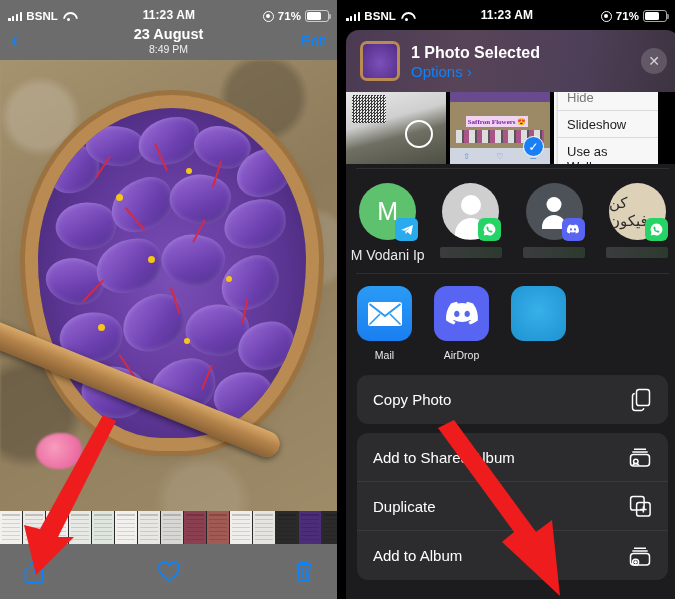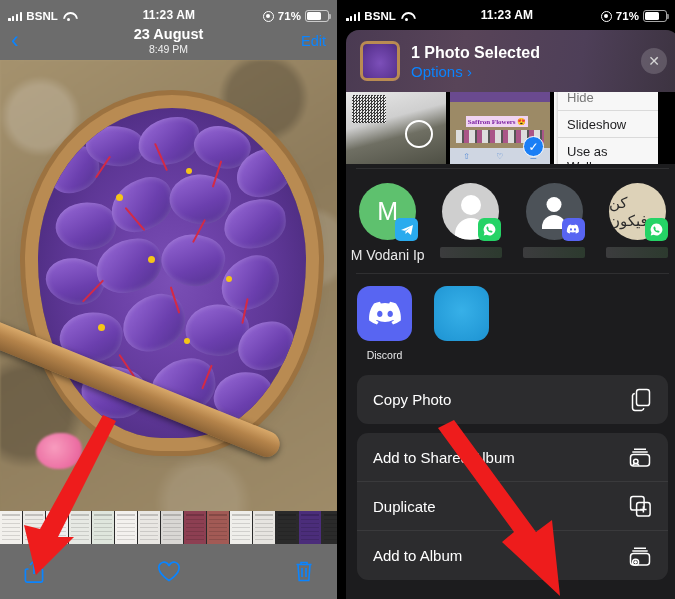--- a/index.html
+++ b/index.html
@@ -487,26 +487,36 @@
             </div>
           </div>
           <div class="c-name redacted"></div>
         </div>
       </div>
 
       <div class="divider-line"></div>
 
       <div class="apps">
         <div class="app">
+          <div class="app-icon ai-mail">
+            <svg width="36" height="26" viewBox="0 0 36 26">
+              <rect x="1" y="1" width="34" height="24" rx="2.5" fill="#fff"></rect>
+              <path d="M2.5 3 L18 15 L33.5 3" fill="none" stroke="#2a9bf5" stroke-width="2"></path>
+              <path d="M2.5 23.5 L13 13 M33.5 23.5 L23 13" fill="none" stroke="#2a9bf5" stroke-width="1.6"></path>
+            </svg>
+          </div>
+          <div class="app-label">Mail</div>
+        </div>
+        <div class="app">
           <div class="app-icon ai-discord">
             <svg width="36" height="28" viewBox="0 0 36 28">
               <path d="M29 3.5A25 25 0 0 0 23 1.8l-.8 1.6a22 22 0 0 0-8.4 0L13 1.8A25 25 0 0 0 7 3.5C2.8 9.3 1.7 15 2.2 20.5A25 25 0 0 0 10 24.5l1.6-2.6-2.6-1.3.8-.6a18 18 0 0 0 16.4 0l.8.6-2.6 1.3 1.6 2.6a25 25 0 0 0 7.8-4C34.3 15 33.2 9.3 29 3.5zM12.8 17c-1.5 0-2.7-1.4-2.7-3.1s1.2-3.1 2.7-3.1 2.8 1.4 2.7 3.1c0 1.7-1.2 3.1-2.7 3.1zm10.4 0c-1.5 0-2.7-1.4-2.7-3.1s1.2-3.1 2.7-3.1 2.8 1.4 2.7 3.1c0 1.7-1.2 3.1-2.7 3.1z" fill="#fff"></path>
             </svg>
           </div>
-          <div class="app-label">Discord</div>
+          <div class="app-label">AirDrop</div>
         </div>
         <div class="app">
           <div class="app-icon ai-telegram">
             
           </div>
 
         </div>
       </div>
 
       <div class="actions">

